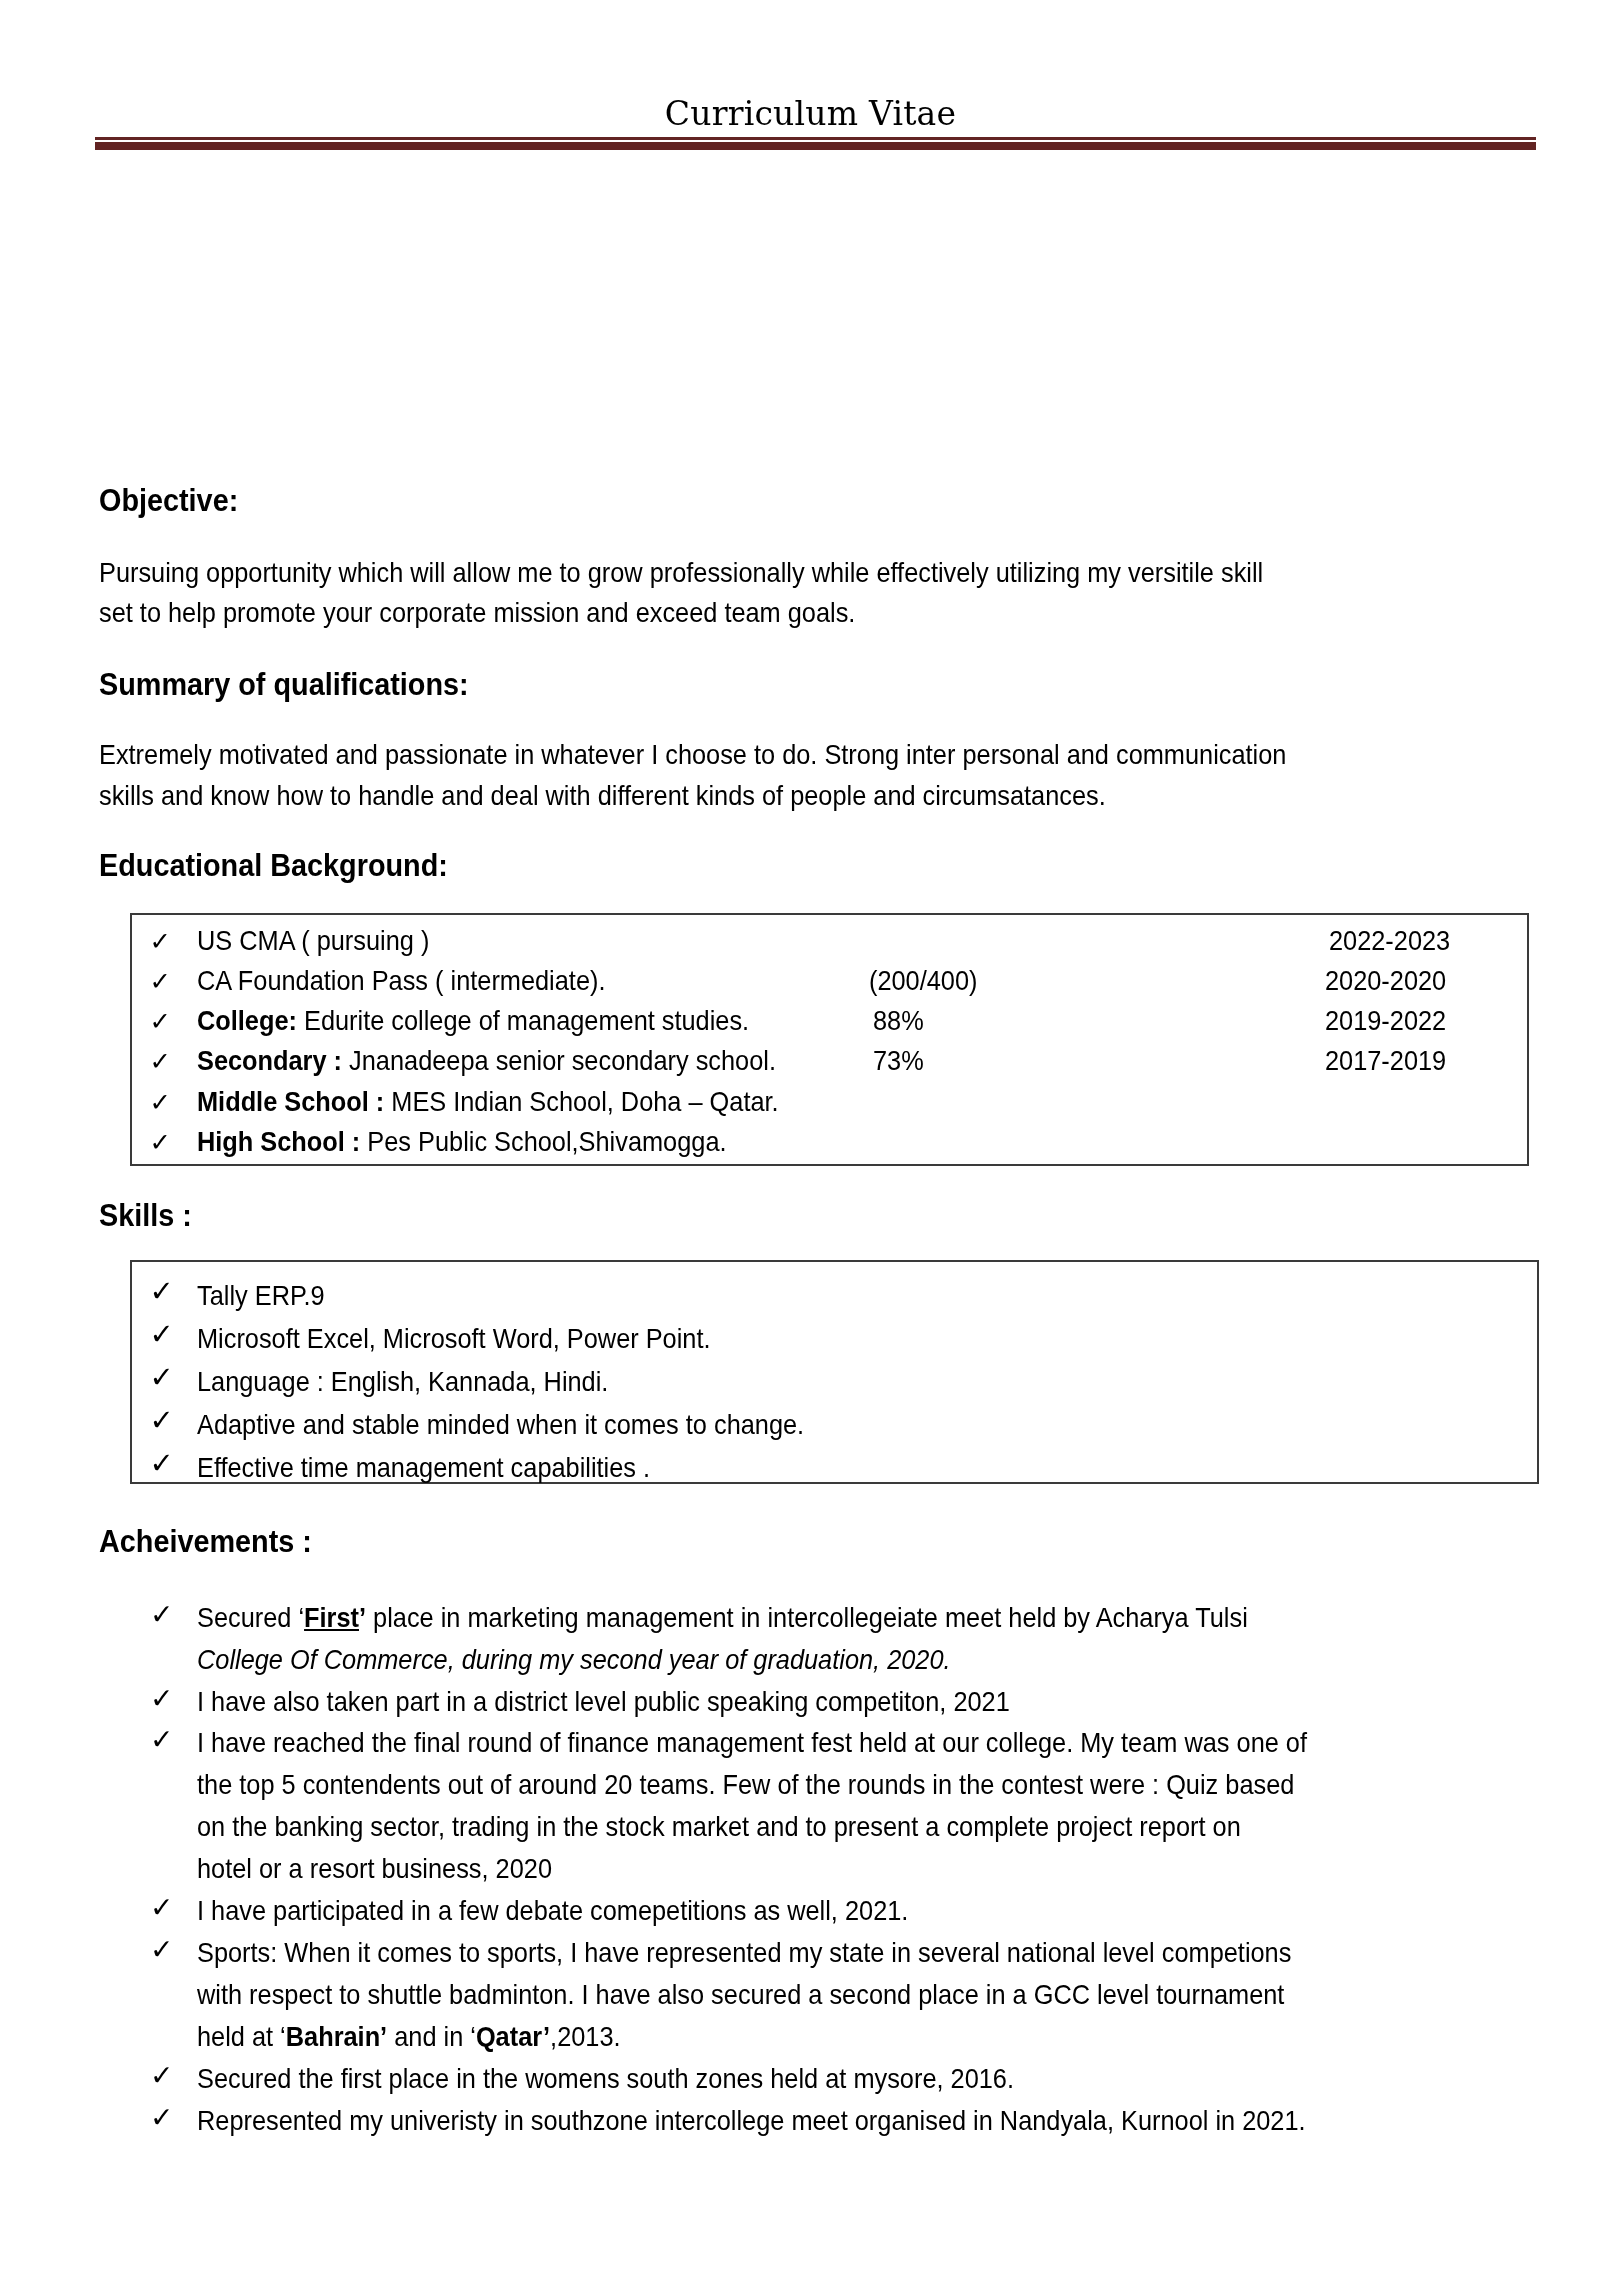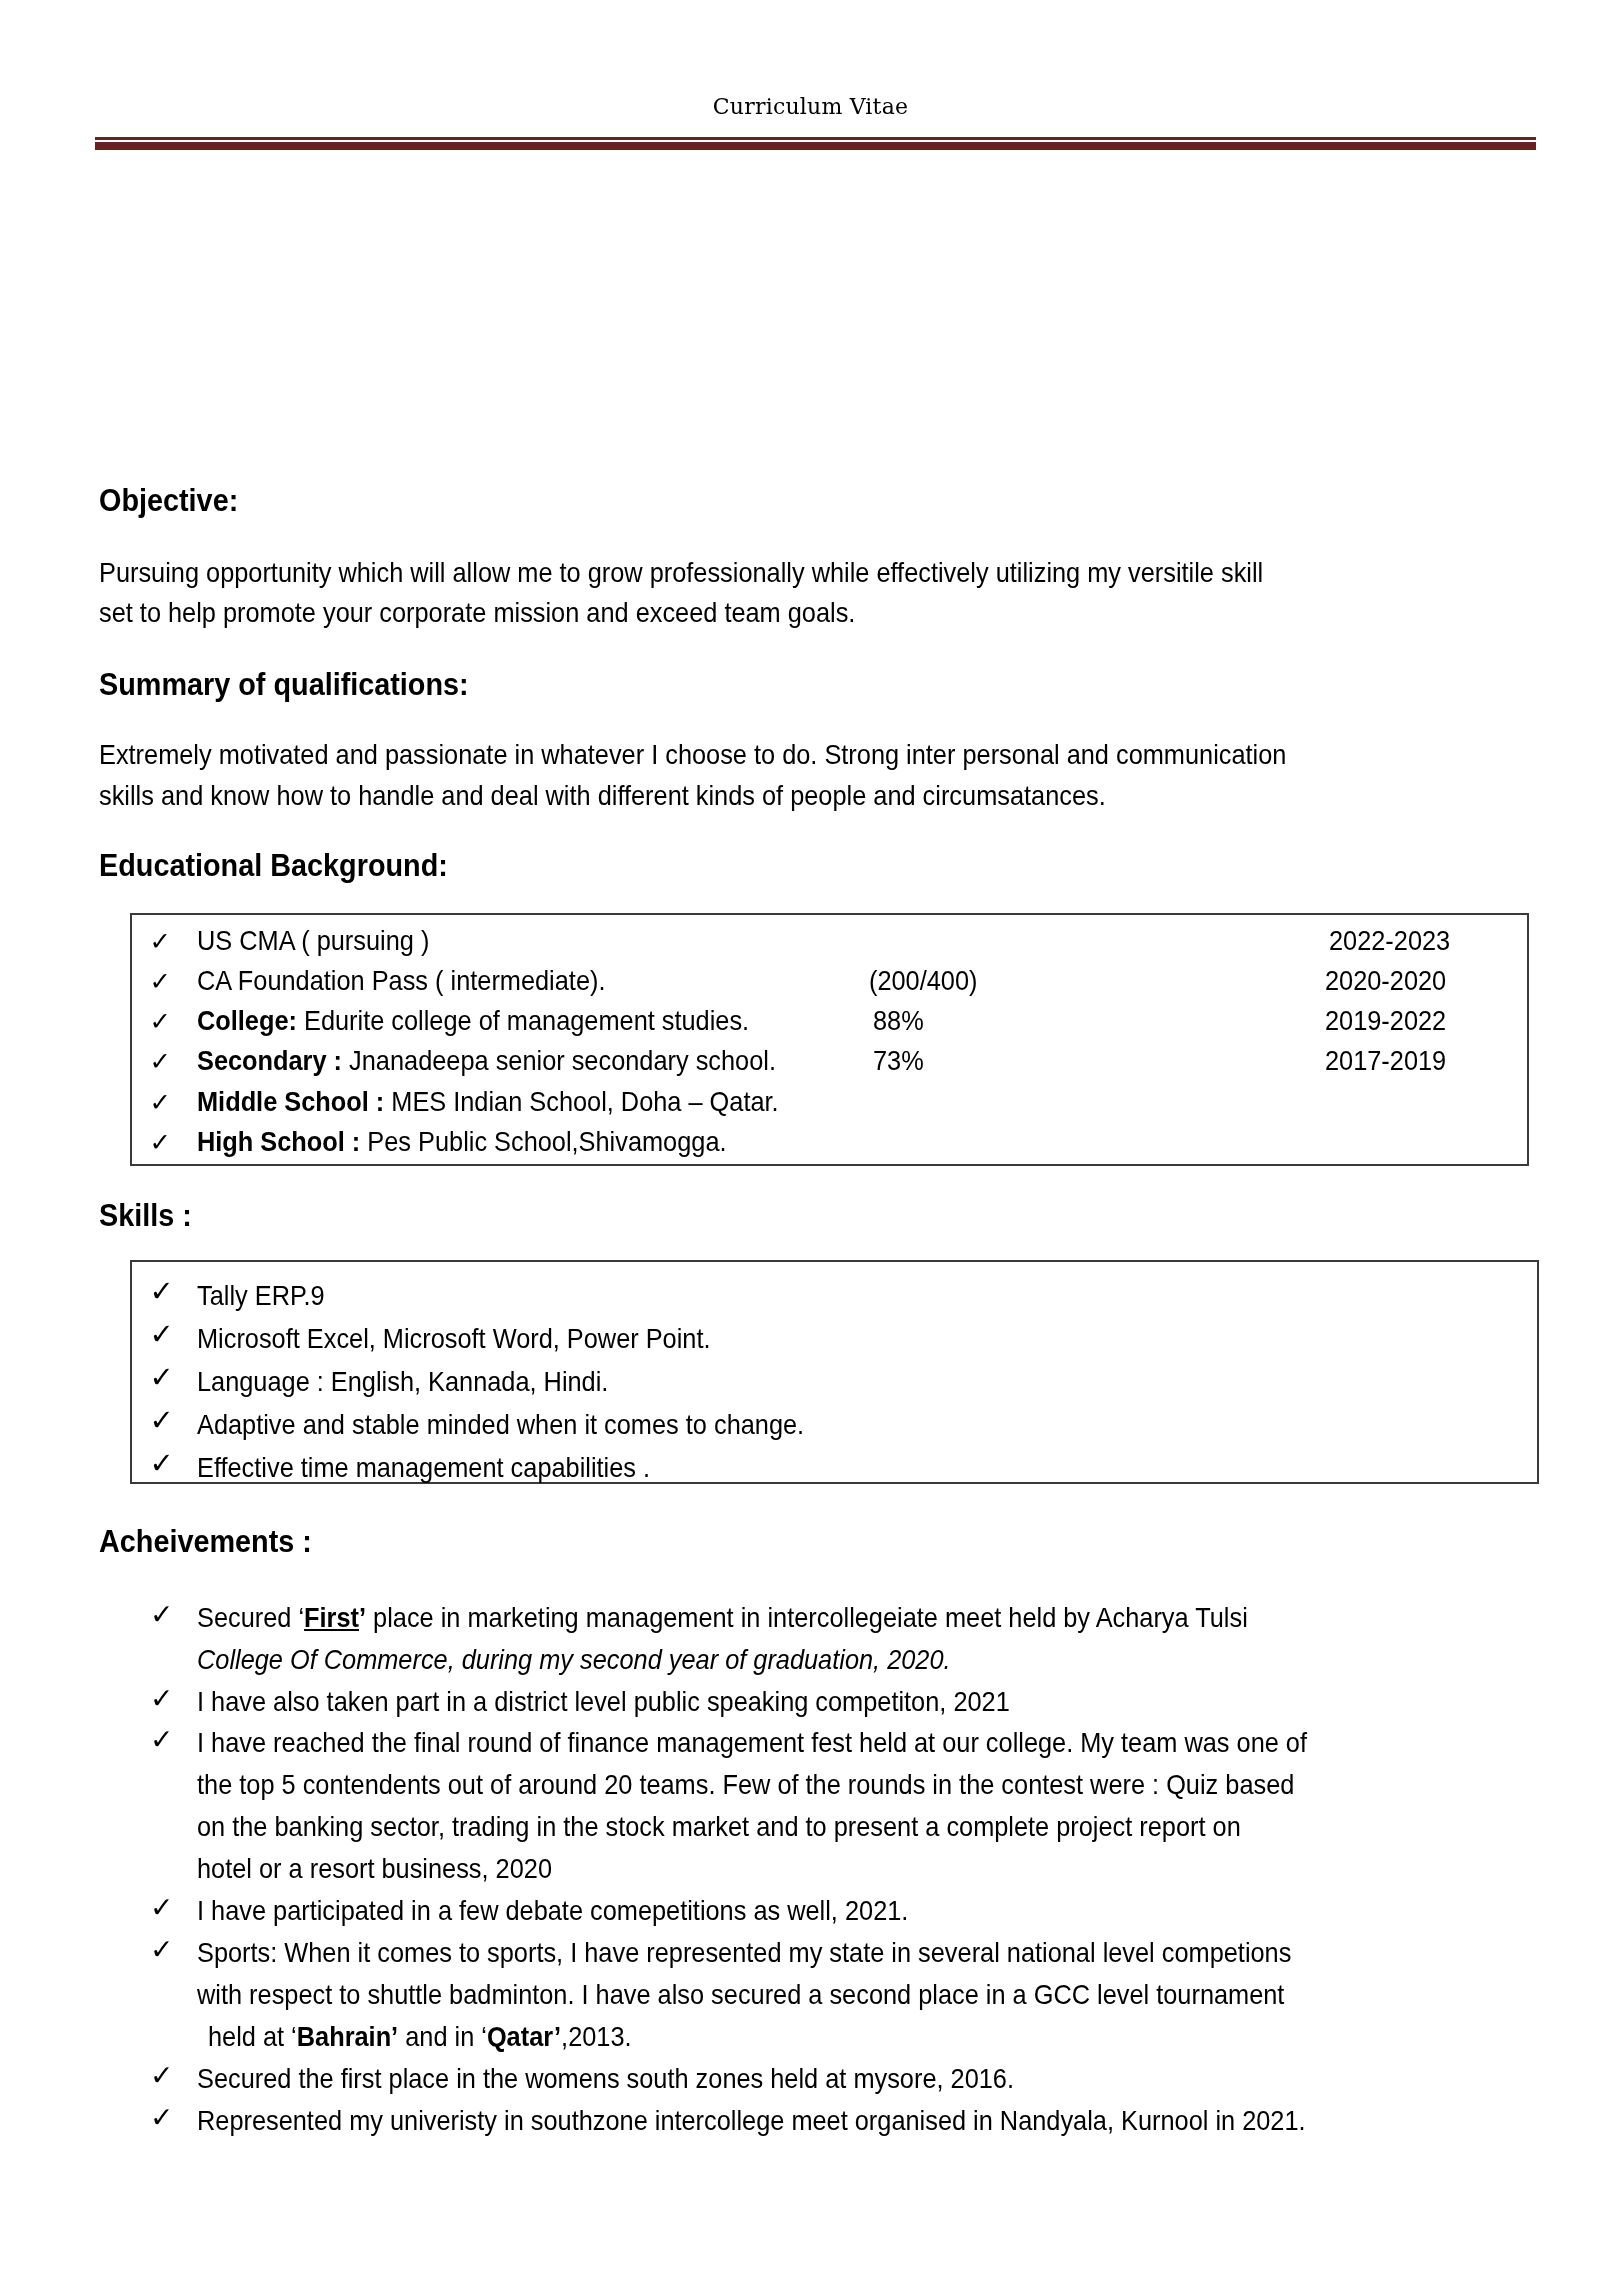--- a/index.html
+++ b/index.html
@@ -1,20 +1,20 @@
 <!DOCTYPE html>
 <html><head>
 <meta charset="utf-8">
 <style>
   html, body { margin:0; padding:0; background:#fff; }
   body { width:1621px; height:2293px; position:relative; overflow:hidden;
          font-family:"Liberation Sans", sans-serif; color:#000; }
   .abs { position:absolute; }
   .title { left:0; width:1621px; top:94px; text-align:center;
-           font-family:"DejaVu Serif", serif; font-size:22px; letter-spacing:0.2px; }
+           font-family:"DejaVu Serif", serif; font-size:33px; letter-spacing:0.2px; }
   .rule-thin { left:95px; top:137px; width:1441px; height:2.9px; background:#622423; }
   .rule-thick { left:95px; top:142px; width:1441px; height:7.8px; background:#622423; }
   .h { left:99px; font-weight:bold; font-size:32px; transform:scaleX(0.9); transform-origin:left; white-space:nowrap; }
   .p { left:99px; width:1441px; font-size:28px; line-height:40px; transform:scaleX(0.905); transform-origin:left; white-space:nowrap; }
   .box { border:2px solid #3a3a3a; box-sizing:border-box; }
   .row { position:absolute; left:0; white-space:nowrap; font-size:28px; height:40px; line-height:40px; }
   .chk { position:absolute; font-family:"DejaVu Sans", sans-serif; font-size:25.5px; }
   .txt { position:absolute; transform:scaleX(0.905); transform-origin:left; }
   .col2 { position:absolute; transform:scaleX(0.905); transform-origin:left; }
   .col3 { position:absolute; transform:scaleX(0.905); transform-origin:left; }
@@ -137,21 +137,21 @@
       </div>
     </div>
     <div style="position:absolute; left:0; top:0;">
       <div class="row" style="left:0; top:1933px; width:1568px;">
         <span class="chk" style="left: 150px; top: -2.9px; font-size: 28px;">✓</span>
         <span class="txt" style="left:197px;"><span>Sports: When it comes to sports, I have represented my state in several national level competions</span></span>
       </div>
       <div class="row" style="left:0; top:1975px; width:1568px;">
         <span class="txt" style="left:197px;">with respect to shuttle badminton. I have also secured a second place in a GCC level tournament</span>
       </div>
-      <div class="row" style="left:0; top:2017px; width:1568px;margin-left:11px;">
+      <div class="row" style="left:0; top:2017px; width:1568px;">
         <span class="txt" style="left:197px;"><span>held at ‘</span><span style="font-weight: bold;">Bahrain’</span><span> and in ‘</span><span style="font-weight: bold;">Qatar’</span><span>,2013.</span></span>
       </div>
     </div>
     <div style="position:absolute; left:0; top:0;">
       <div class="row" style="left:0; top:2059px; width:1568px;">
         <span class="chk" style="left: 150px; top: -2.9px; font-size: 28px;">✓</span>
         <span class="txt" style="left:197px;"><span>Secured the first place in the womens south zones held at mysore, 2016.</span></span>
       </div>
     </div>
     <div style="position:absolute; left:0; top:0;">

